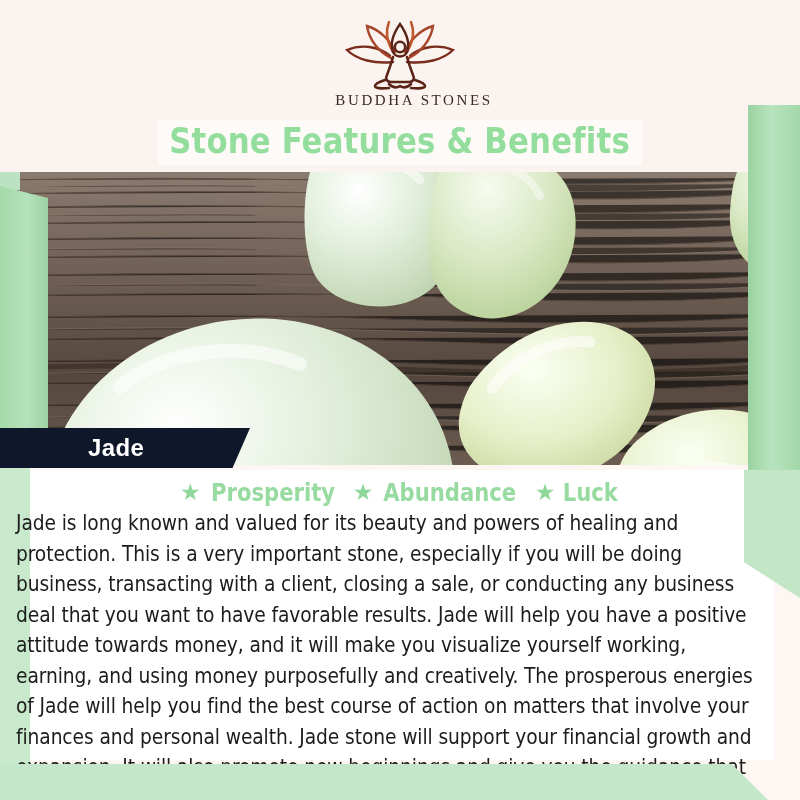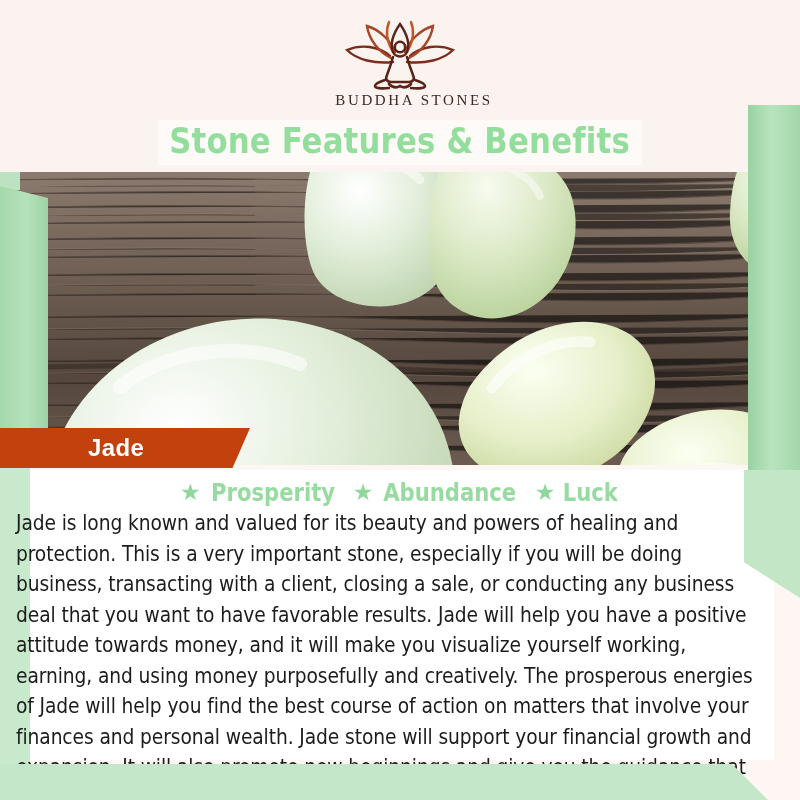--- a/index.html
+++ b/index.html
@@ -136,21 +136,21 @@
   }
   #photo svg { display: block; }
 
   
   #jade-band {
     position: absolute;
     left: 0;
     top: 428px;
     width: 250px;
     height: 40px;
-    background: #c2410c;
+    background: #0f172a;
     clip-path: polygon(0 0, 100% 0, 93% 100%, 0 100%);
     display: flex;
     align-items: center;
   }
   #jade-label {
     margin-left: 88px;
     color: #ffffff;
     font-weight: bold;
     font-size: 24px;
     letter-spacing: 0.4px;

